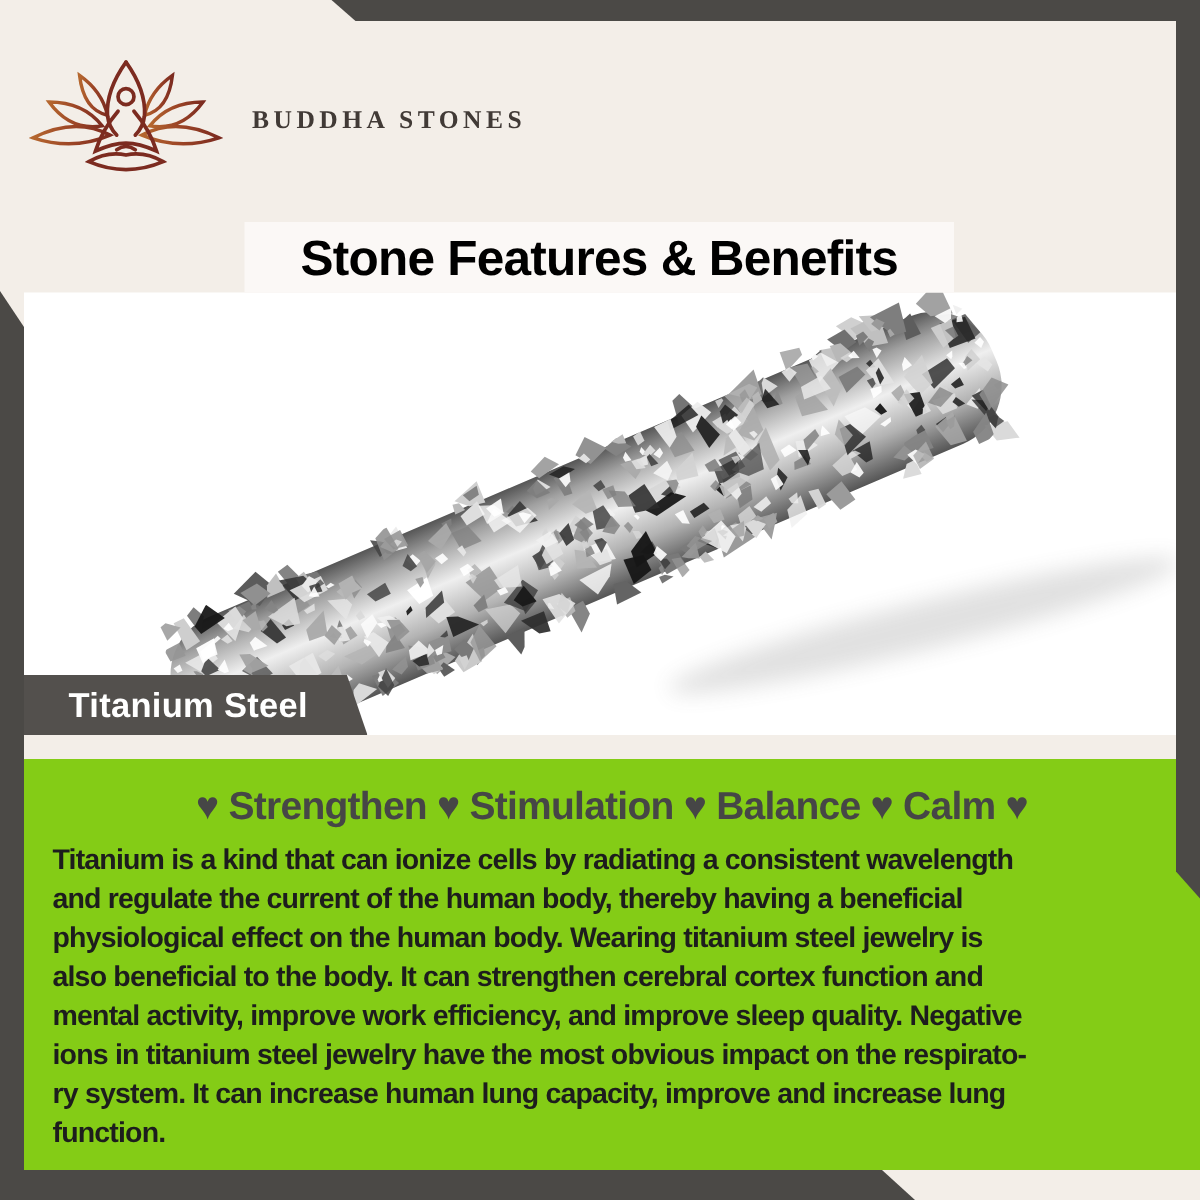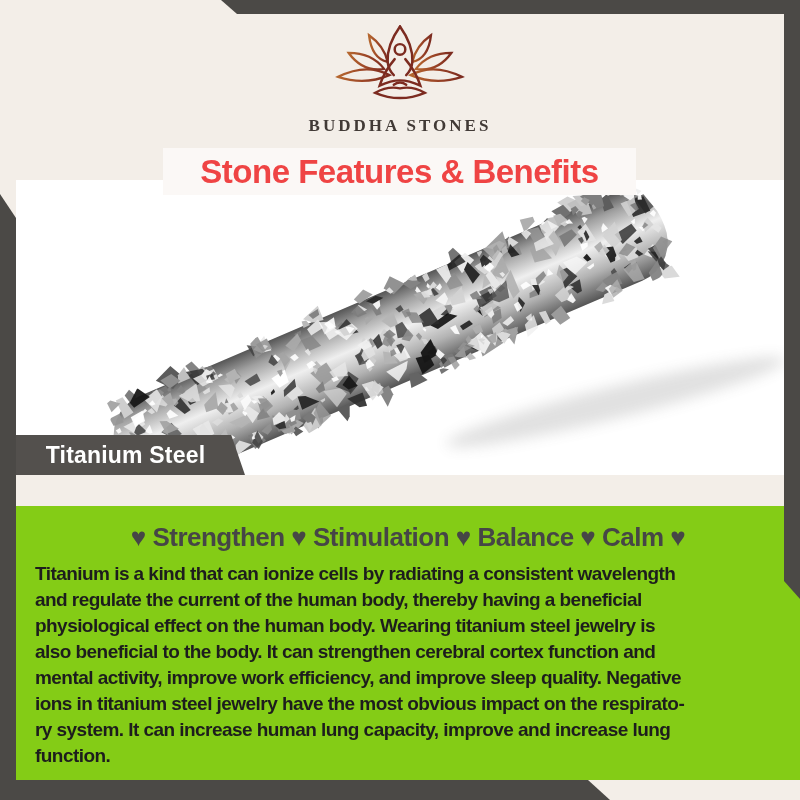--- a/index.html
+++ b/index.html
@@ -3,30 +3,30 @@
 <meta charset="utf-8">
 <style>
   html,body{margin:0;padding:0;}
   body{width:800px;height:800px;overflow:hidden;font-family:"Liberation Sans",sans-serif;}
   .page{position:relative;width:800px;height:800px;background:#f3eee8;overflow:hidden;}
 
   
   .accents{position:absolute;left:0;top:0;width:800px;height:800px;z-index:30;pointer-events:none;}
 
   
-  .brand{position:absolute;left:0;top:14px;width:800px;height:130px;display:flex;flex-direction:column;align-items:center;justify-content:flex-start;z-index:10;}
+  .brand{position:absolute;left:0;top:14px;width:800px;height:130px;display:flex;flex-direction:row;align-items:center;justify-content:flex-start;z-index:10;}
   .brand svg.logo{width:168px;height:92px;margin-top:8px;}
   .brand-name{font-family:"Liberation Serif",serif;font-size:17px;letter-spacing:3px;color:#413a36;font-weight:600;margin-top:2px;}
 
   
   .title-panel{position:absolute;left:163px;top:148px;width:473px;height:47px;background:#fbf8f6;z-index:10;display:flex;align-items:center;justify-content:center;}
-  .title-panel h1{margin:0;font-size:33px;font-weight:bold;letter-spacing:-0.5px;color:#ef4444;white-space:nowrap;}
+  .title-panel h1{margin:0;font-size:33px;font-weight:bold;letter-spacing:-0.5px;color:#000000;white-space:nowrap;}
 
   
-  .photo-panel{position:absolute;left:16px;top:180px;width:768px;height:295px;background:#ffffff;z-index:5;}
+  .photo-panel{position:absolute;left:16px;top:195px;width:768px;height:295px;background:#ffffff;z-index:5;}
   .photo-panel svg.photo{position:absolute;left:0;top:0;width:768px;height:295px;}
   .photo-label{position:absolute;left:0;top:255px;width:229px;height:40px;background:#53504d;z-index:12;
     clip-path:polygon(0 0,94% 0,100% 100%,0 100%);
     display:flex;align-items:center;justify-content:center;}
   .photo-label span{color:#ffffff;font-size:23px;font-weight:bold;letter-spacing:0.2px;padding-right:10px;}
 
   
   .content-panel{position:absolute;left:16px;top:506px;width:784px;height:274px;background:#84cc16;z-index:5;}
   .benefits-heading{margin:16px 8px 0 8px;text-align:center;font-size:26px;font-weight:bold;letter-spacing:-0.5px;color:#464646;white-space:nowrap;}
   .benefits-text{margin:8px 16px 0 19px;font-size:19px;font-weight:bold;letter-spacing:-0.55px;line-height:26px;color:#1d1d1d;white-space:pre-line;}

